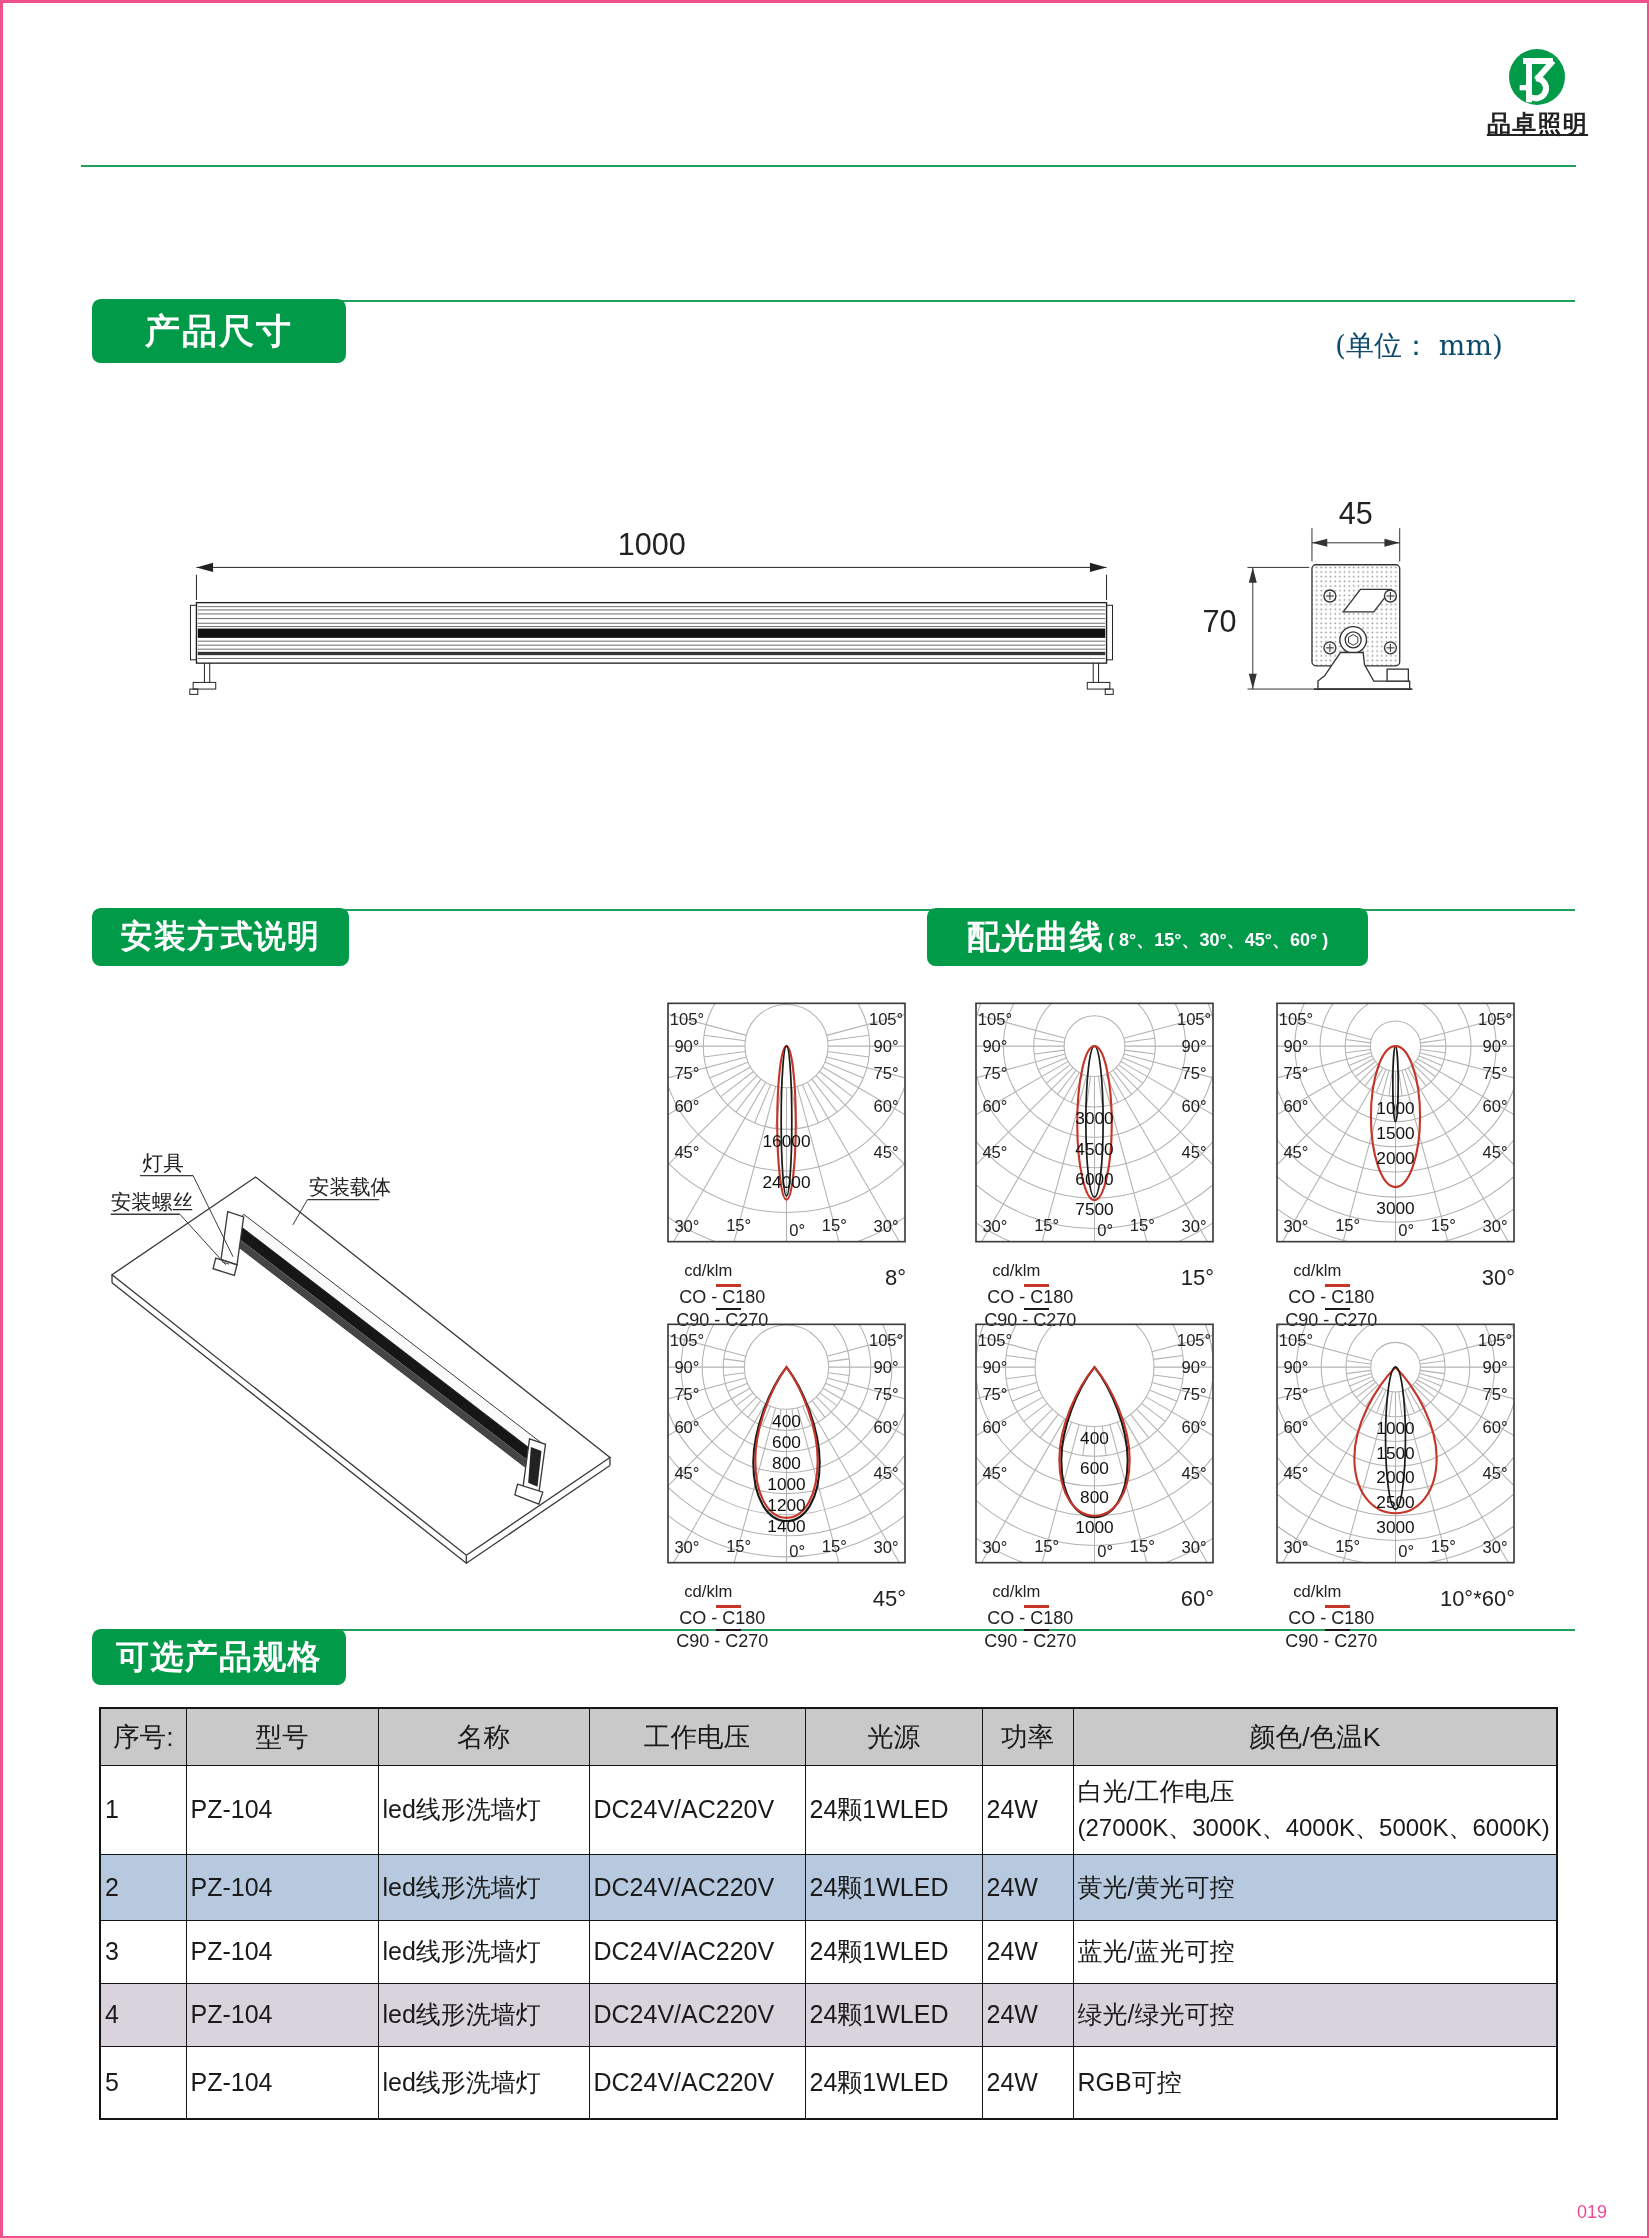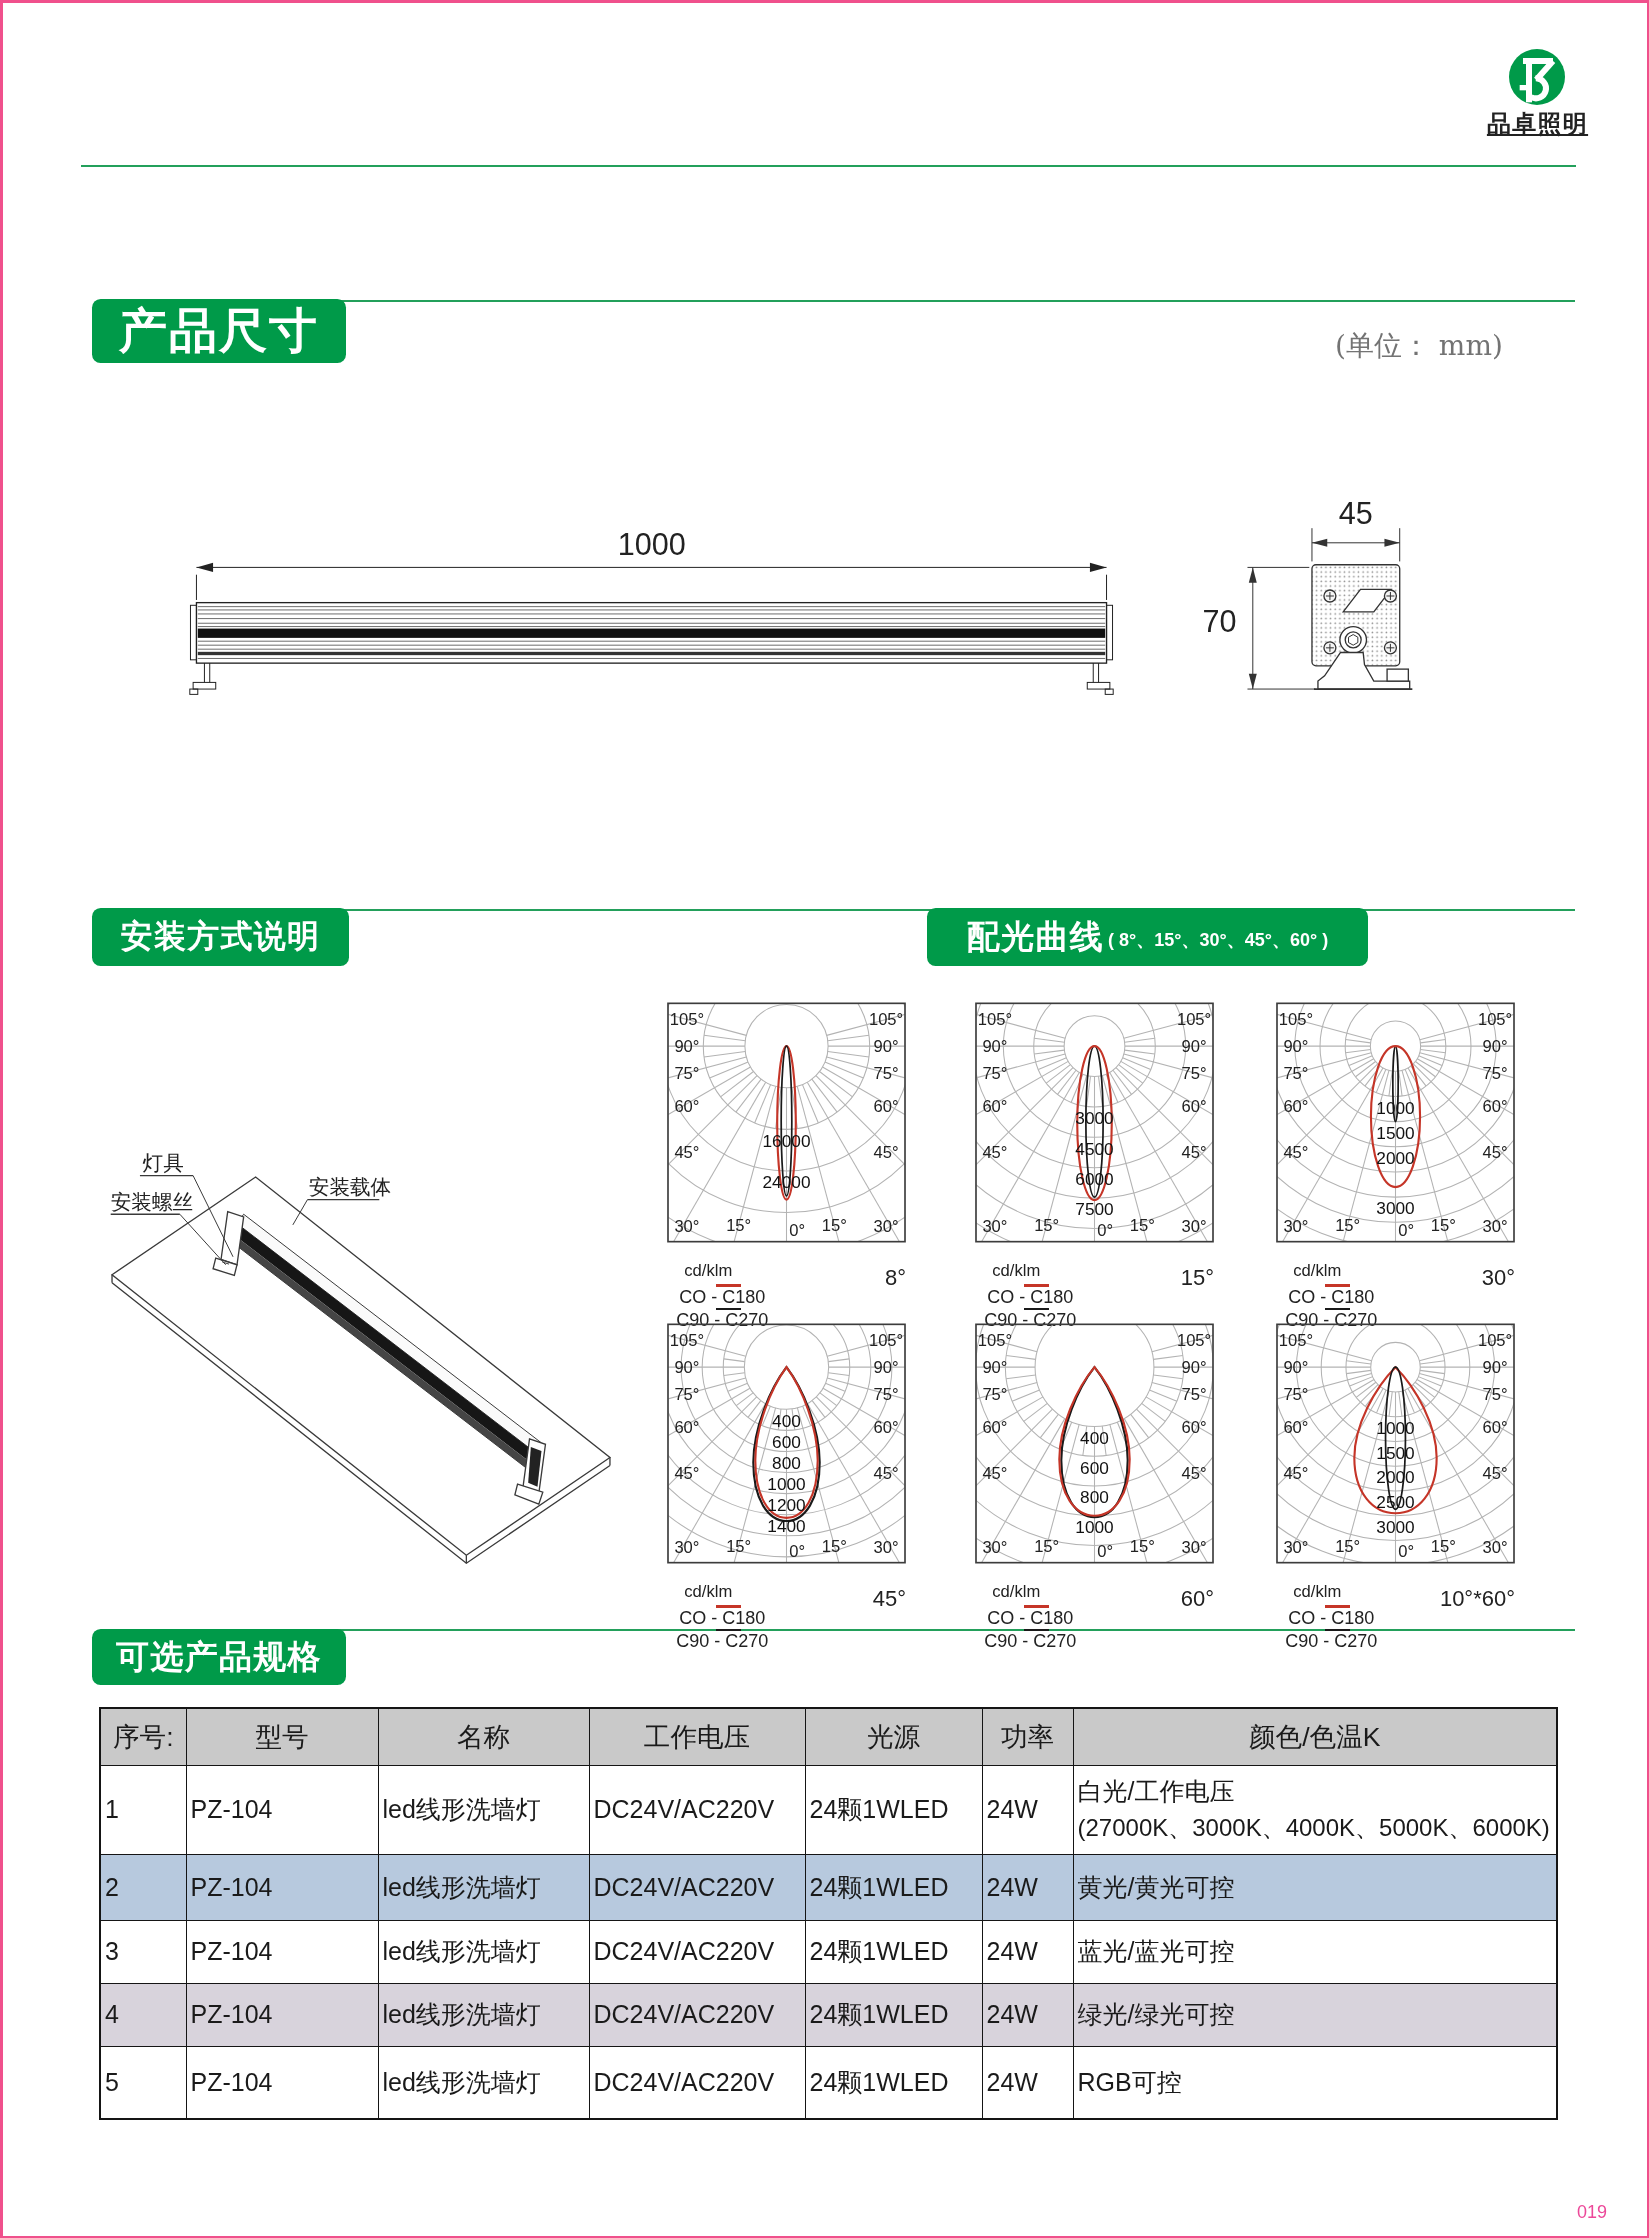--- a/index.html
+++ b/index.html
@@ -7,21 +7,21 @@
         border:3.3px solid var(--pink,#f0508c);box-sizing:border-box;overflow:hidden;
         font-family:"Liberation Sans",sans-serif;color:#1a1a1a;}
   .hline{position:absolute;height:2px;background:var(--line-green,#23a05b);z-index:1;}
   .badge{position:absolute;background:var(--green,#009a49);color:#fff;border-radius:8.6px;
          display:flex;align-items:center;justify-content:center;font-weight:bold;z-index:2;}
   .badge .sub{font-weight:bold;}
   .logo-circle{position:absolute;left:1506px;top:46px;width:56px;height:56px;border-radius:50%;
          background:var(--green,#009a49);z-index:2;}
   .brand-name{position:absolute;left:1460px;top:105px;width:149px;text-align:center;
          font-size:24px;font-weight:bold;letter-spacing:1.3px;color:#222;z-index:2;text-decoration:underline;}
-  .unit-note{position:absolute;left:1332px;top:324px;font-size:28px;color:#737373;
+  .unit-note{position:absolute;left:1332px;top:324px;font-size:28px;color:#0c4a6e;
          font-family:"DejaVu Serif",serif;z-index:2;}
   .bgsvg{position:absolute;left:0;top:0;z-index:1;}
   .chart{position:absolute;width:239px;height:312px;z-index:2;}
   .chart svg{position:absolute;left:0;top:0;}
   .chart .unit{position:absolute;left:17.3px;top:259px;font-size:16.6px;color:#222;}
   .chart .legrow{position:absolute;left:9.3px;top:282px;display:flex;align-items:center;
          font-size:18px;color:#222;white-space:nowrap;flex-direction:column;}
   .chart .dash{display:inline-block;width:25px;height:2.7px;margin-right:6px;}
   .chart .angle{position:absolute;right:0px;top:263px;font-size:22px;color:#222;}
   #spec-table{position:absolute;left:96px;top:1704px;border-collapse:collapse;
@@ -51,21 +51,21 @@
         <line x1="66" y1="18" x2="41" y2="46"></line>
         <path d="M40 44 a 15 15 0 1 1 -7 28"></path>
         <line x1="16" y1="58" x2="34" y2="58" stroke-width="8"></line>
       </g>
     </svg>
   </div>
   <div class="brand-name">品卓照明</div>
   <div class="hline" style="left:78px;top:162px;width:1495px;"></div>
 
   <div class="hline" style="left:199px;top:297px;width:1373px;"></div>
-  <div class="badge" style="left:89px;top:296px;width:254px;height:64px;font-size:48px;letter-spacing:2px;">
+  <div class="badge" style="left:89px;top:296px;width:254px;height:64px;font-size:35px;letter-spacing:2px;">
     <span>产品尺寸</span>
   </div>
   <div class="unit-note">(单位： mm)</div>
 
   <div class="hline" style="left:199px;top:906px;width:1373px;"></div>
   <div class="badge" style="left:89px;top:905px;width:257px;height:58px;font-size:32px;letter-spacing:1.3px;">
     <span>安装方式说明</span>
   </div>
   <div class="badge" style="left:924px;top:905px;width:441px;height:58px;font-size:33px;letter-spacing:1.3px;">
     <span>配光曲线</span>

